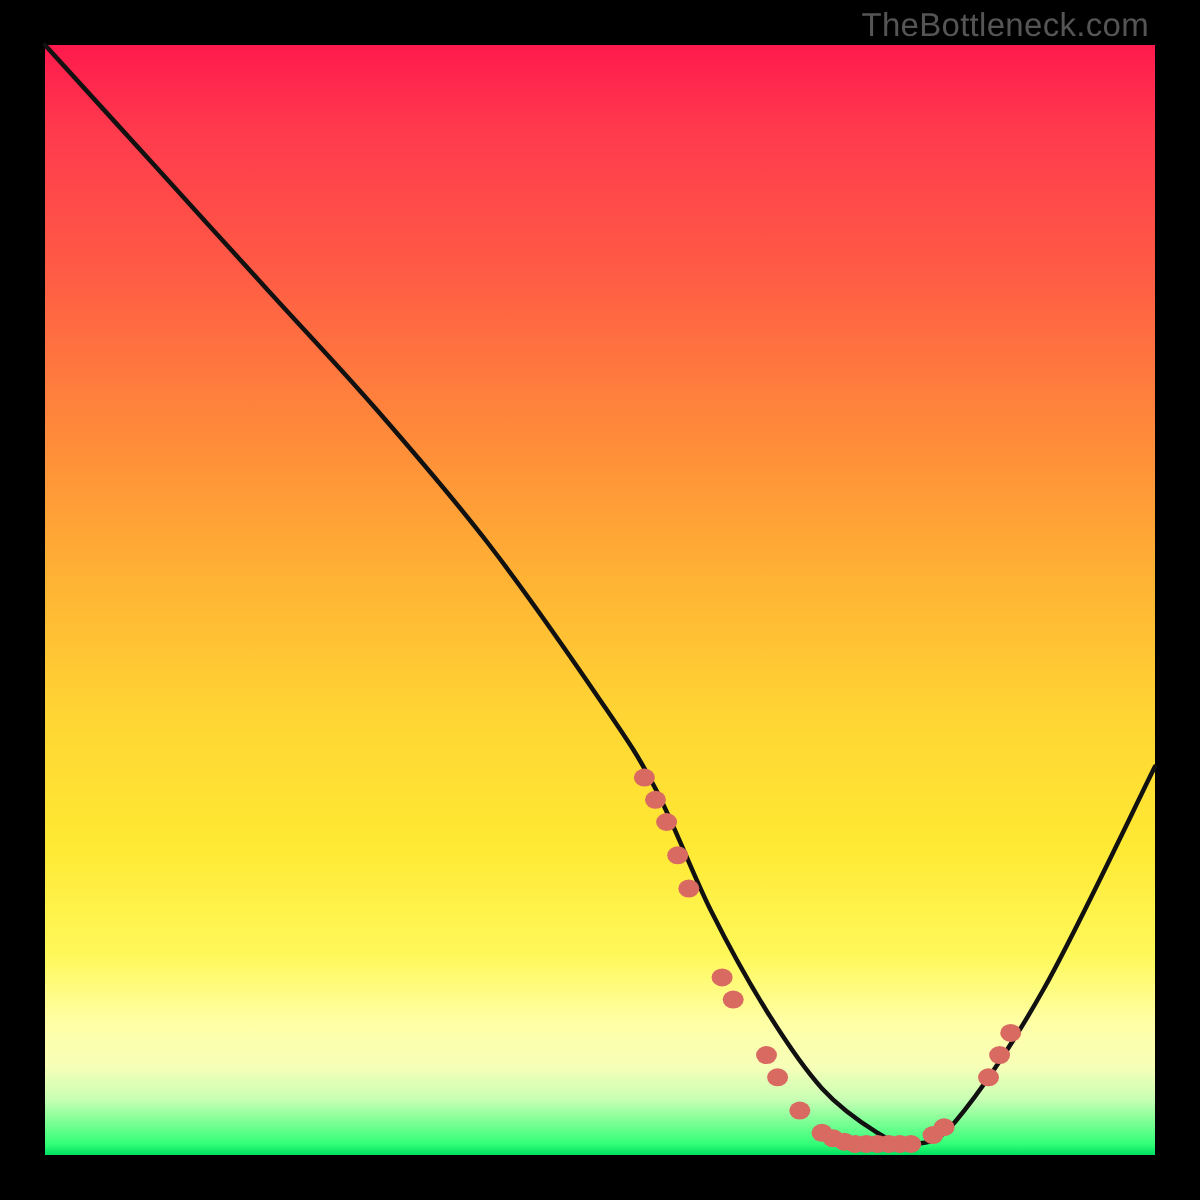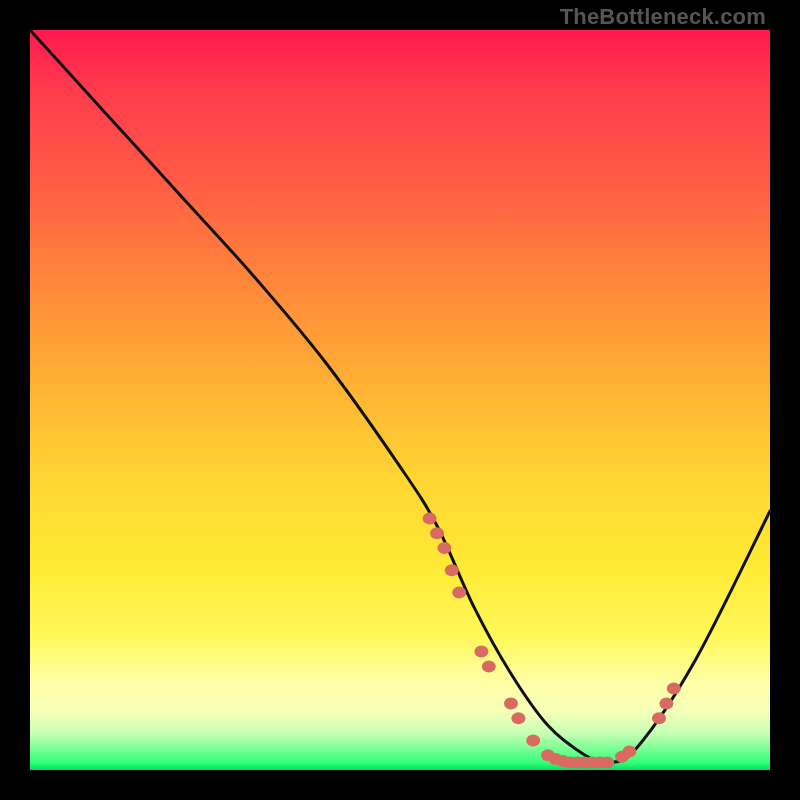--- a/index.html
+++ b/index.html
@@ -40,21 +40,21 @@
       #33ff77 99%,
       #00e060 100%
     );
   }
   .watermark {
     position: absolute;
     top: 4px;
     right: 34px;
     color: #555;
     font-size: 22px;
-    font-weight: 700;
+    font-weight: 400;
     letter-spacing: 0.2px;
     user-select: none;
   }
   svg.curve {
     position: absolute;
     left: 0;
     top: 0;
     width: 740px;
     height: 740px;
     overflow: visible;

